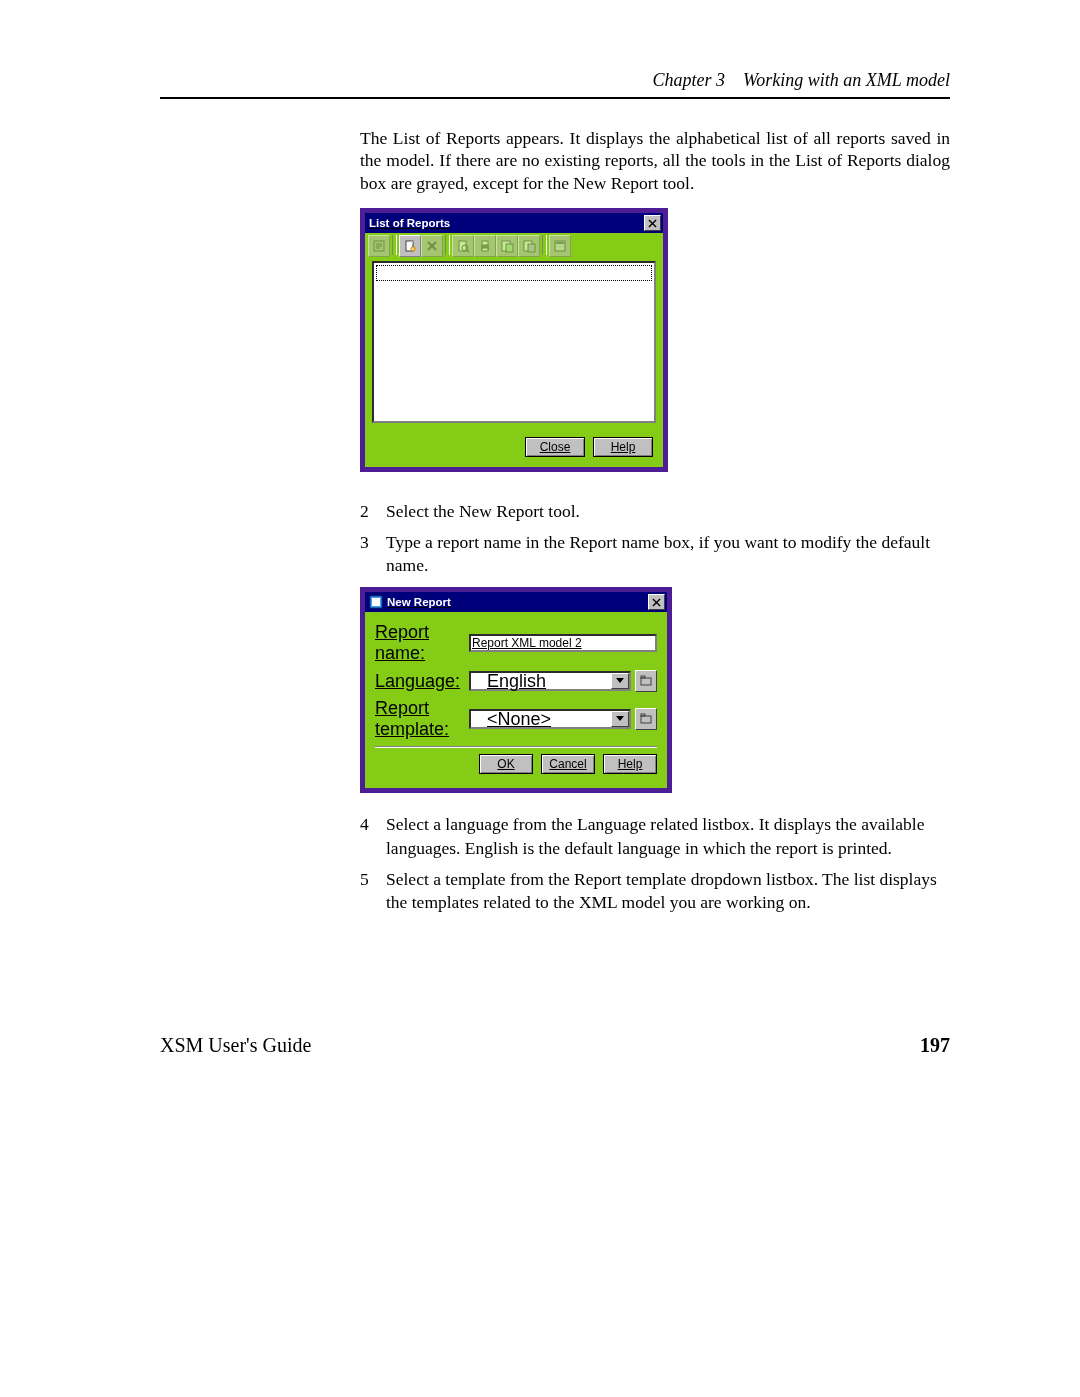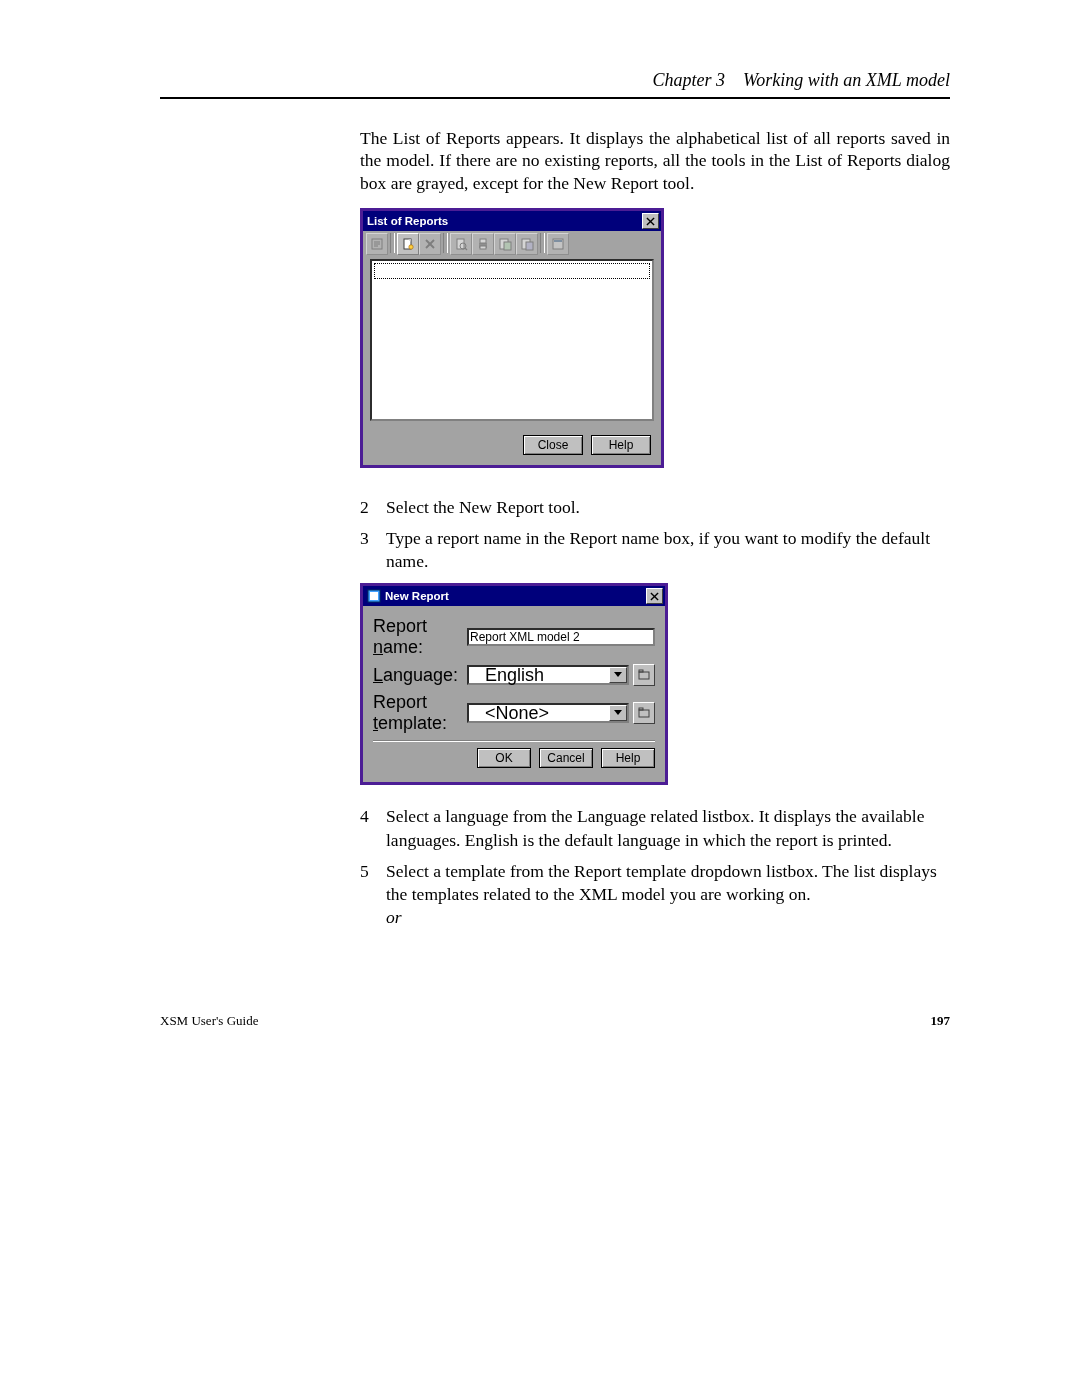--- a/index.html
+++ b/index.html
@@ -48,24 +48,25 @@
   }
   .step-sub {
     margin-top: 8px;
   }
   .italic { font-style: italic; }
 
   
   .dlg {
     font-family: Tahoma, Arial, sans-serif;
     font-size: 12px;
-    border: 3px solid #4c1d95;
-    background: #a3a3a3;
+    border: 5px solid #4c1d95;
+    background: #84cc16;
     margin: 8px 0 28px 0;
     width: 298px;
+    text-decoration: underline;
   }
   .dlg-title {
     background: #00007b;
     color: #fff;
     display: flex;
     align-items: center;
     padding: 2px 2px 2px 4px;
     font-weight: bold;
     font-size: 11.5px;
   }
@@ -209,22 +210,22 @@
   .form-btnrow {
     display:flex;
     justify-content:center;
     gap:8px;
     padding:0 0 10px 104px;
   }
 
   .footer {
     display:flex;
     justify-content:space-between;
-    margin-top:84px;
-    font-size:13px;
+    margin-top:120px;
+    font-size:20px;
   }
   .footer .pn { font-weight:bold;text-align:right; }
 </style>
 </head>
 <body>
 
 <div class="page">
   <div class="header">
     <span>Chapter 3</span>
     <span>Working with an XML model</span>
@@ -394,21 +395,20 @@
 
     <div class="step">
       <div class="step-num">4</div>
       <div class="step-body">Select a language from the Language related listbox. It displays the available languages. English is the default language in which the report is printed.</div>
     </div>
 
     <div class="step">
       <div class="step-num">5</div>
       <div class="step-body">
         <div>Select a template from the Report template dropdown listbox. The list displays the templates related to the XML model you are working on.</div>
-        <div class="italic">or</div>
       </div>
     </div>
   </div>
 
   <div class="footer">
     <span>XSM User's Guide</span>
     <span class="pn">197</span>
   </div>
 </div>
 

